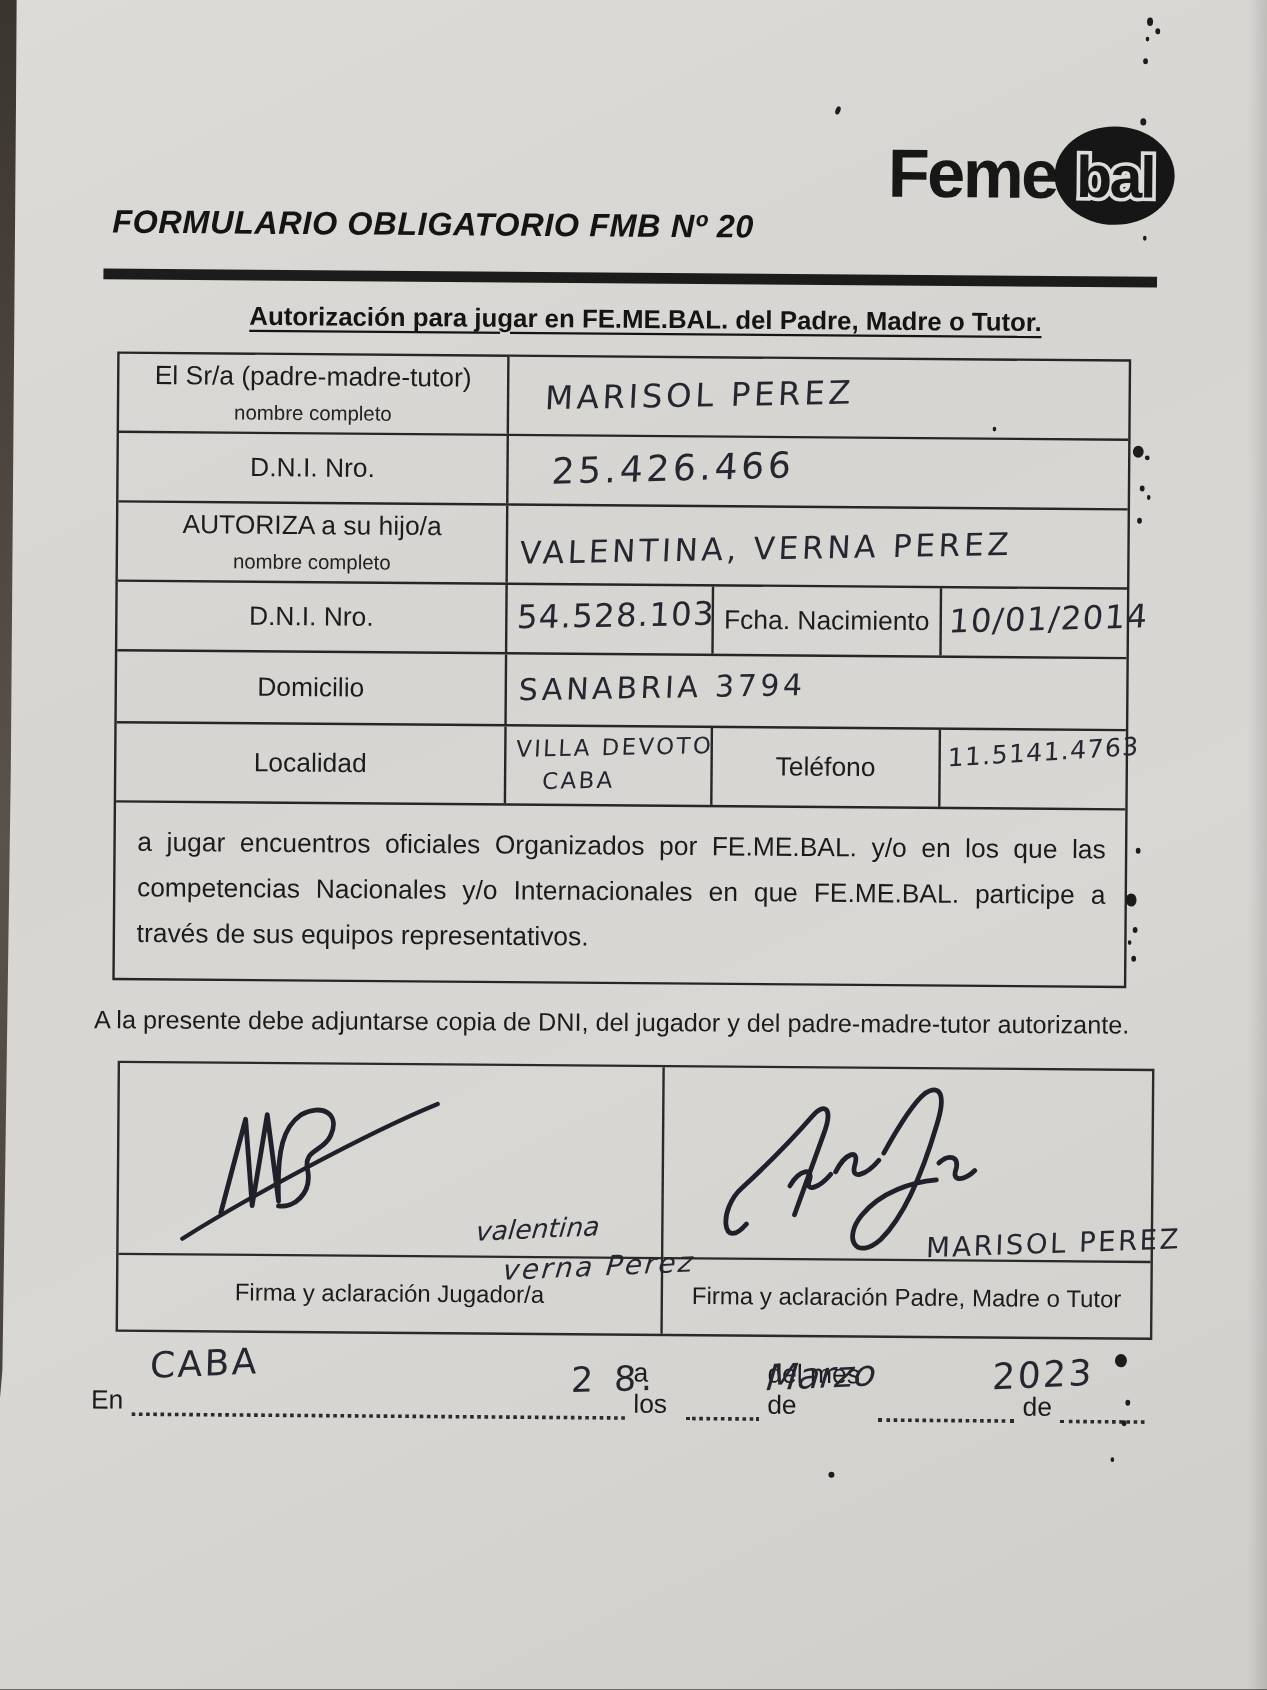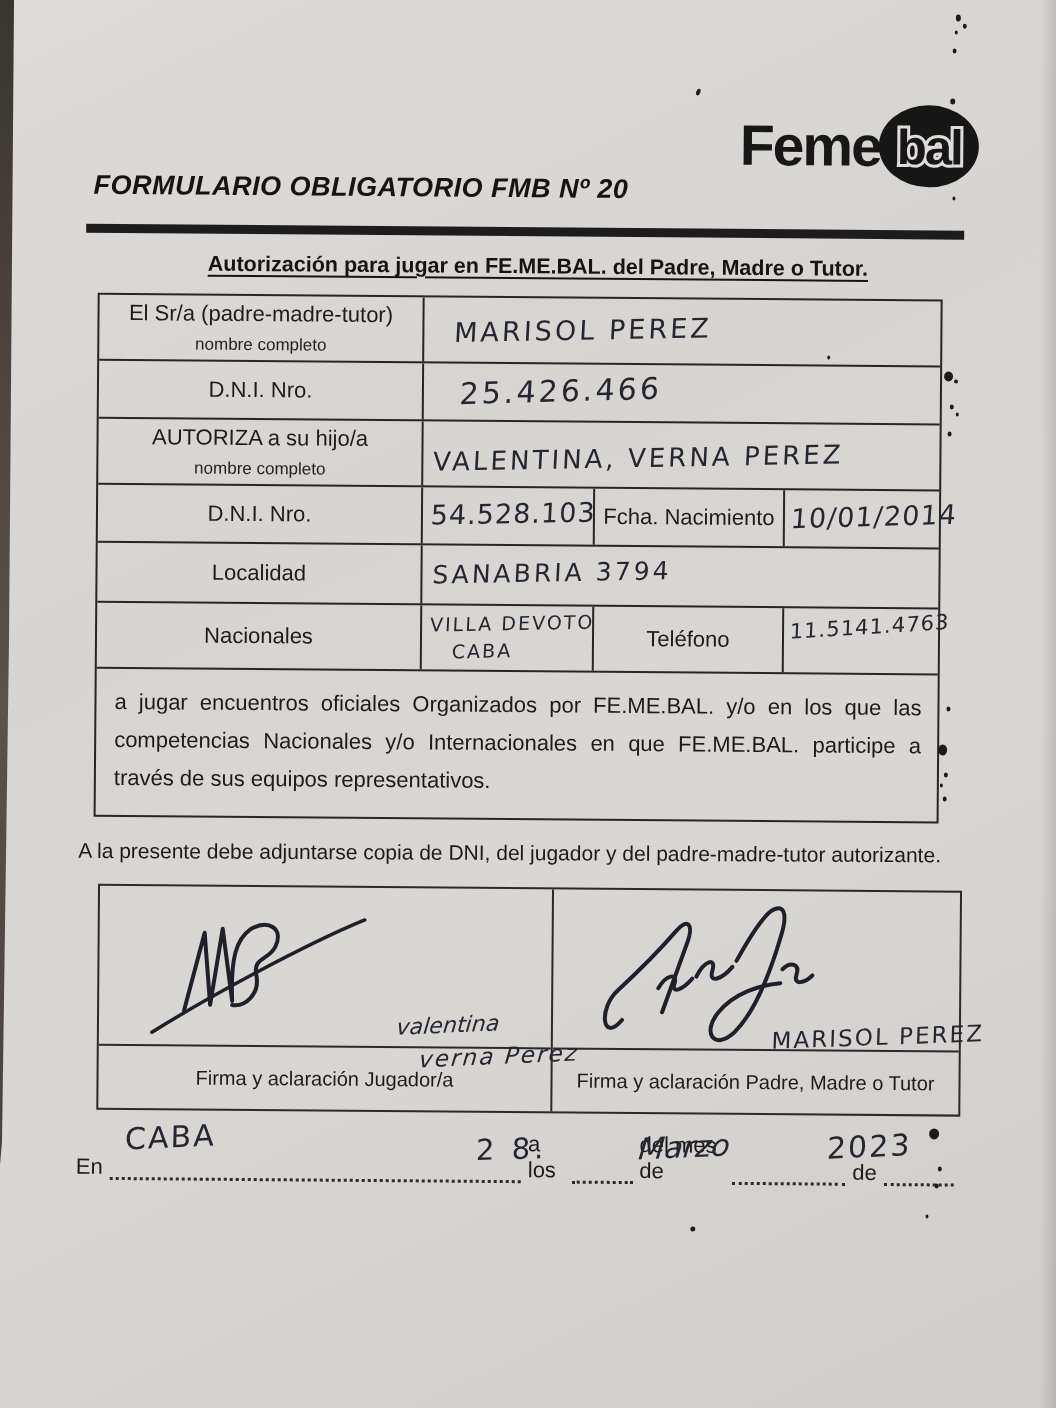--- a/index.html
+++ b/index.html
@@ -151,30 +151,30 @@
       <div class="cell cell-label2">
         <span>Fcha. Nacimiento</span>
       </div>
       <div class="cell cell-last">
         <span class="hw hw-caps" style="left:6px;top:12px;font-size:27px;letter-spacing:1px;transform:skewX(-6deg) rotate(-2deg);">10/01/2014</span>
       </div>
     </div>
 
     <div class="trow" style="height:60px;">
       <div class="cell cell-label">
+        <span>Domicilio</span>
+      </div>
+      <div class="cell cell-value">
+        <span class="hw hw-caps" style="left:10px;top:14px;font-size:25px;">SANABRIA  3794</span>
+      </div>
+    </div>
+
+    <div class="trow" style="height:66px;">
+      <div class="cell cell-label">
         <span>Localidad</span>
-      </div>
-      <div class="cell cell-value">
-        <span class="hw hw-caps" style="left:10px;top:14px;font-size:25px;">SANABRIA  3794</span>
-      </div>
-    </div>
-
-    <div class="trow" style="height:66px;">
-      <div class="cell cell-label">
-        <span>Nacionales</span>
       </div>
       <div class="cell cell-value2">
         <span class="hw hw-caps" style="left:8px;top:8px;font-size:19px;letter-spacing:2px;">VILLA DEVOTO</span>
         <span class="hw hw-caps" style="left:30px;top:36px;font-size:19px;letter-spacing:2px;">CABA</span>
       </div>
       <div class="cell cell-label2">
         <span>Teléfono</span>
       </div>
       <div class="cell cell-last">
         <span class="hw hw-caps" style="left:6px;top:8px;font-size:21px;letter-spacing:1px;transform:skewX(-6deg) rotate(-4deg);">11.5141.4763</span>

